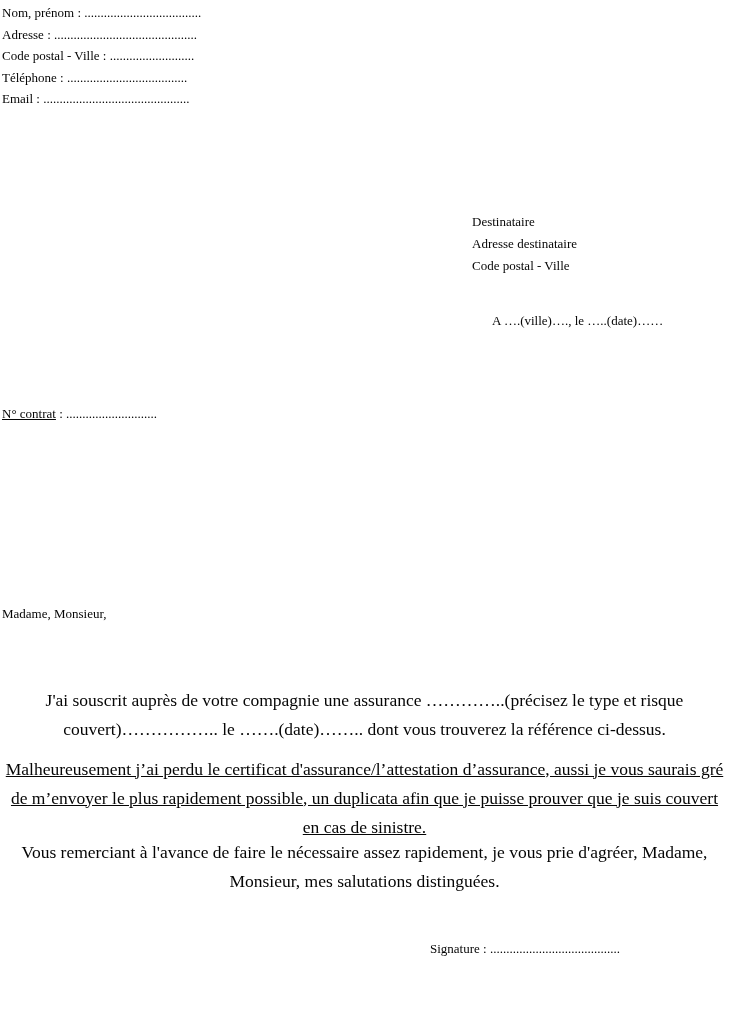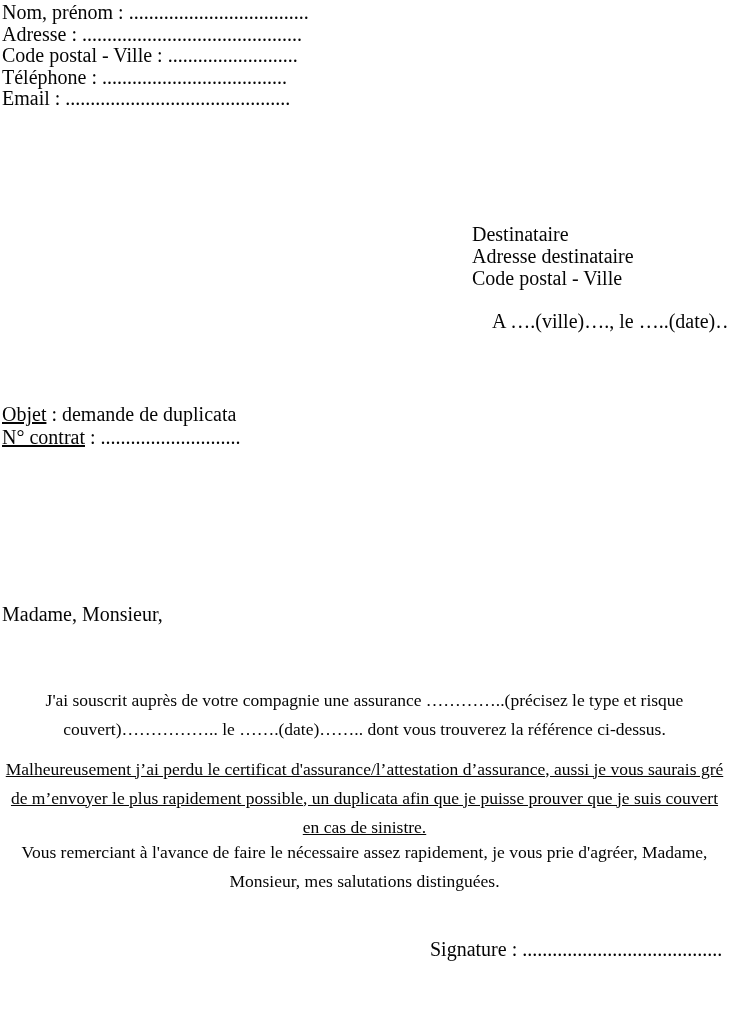--- a/index.html
+++ b/index.html
@@ -20,39 +20,39 @@
 
   .page {
     position: absolute;
     inset: 0;
     padding: 0;
   }
 
   
   .block {
     position: absolute;
-    font-size: 20px;
+    font-size: 13px;
     line-height: 22px;
     white-space: nowrap;
   }
 
   
   #sender-block {
     left: 2px;
     top: 2px;
     line-height: 21.5px;
   }
   #sender-block .line {
     display: block;
   }
 
   
   #recipient-block {
     left: 472px;
-    top: 223px;
+    top: 211px;
     line-height: 22px;
   }
   #recipient-block .line {
     display: block;
   }
 
   
   #place-date-line {
     left: 472px;
     top: 310px;
@@ -114,21 +114,20 @@
 
   <div class="block" id="recipient-block">
     <span class="line">Destinataire</span>
     <span class="line">Adresse destinataire</span>
     <span class="line">Code postal - Ville</span>
   </div>
 
   <div class="block" id="place-date-line">A ….(ville)…., le …..(date)……</div>
 
   <div class="block" id="subject-block">
-    <span class="line"><span class="u">Objet</span><span> : demande de duplicata</span></span>
     <span class="line"><span class="u">N° contrat</span><span> : ............................</span></span>
   </div>
 
   <div class="block" id="salutation-line">Madame, Monsieur,</div>
 
   <p class="body-par" id="body-paragraph-1">J'ai souscrit auprès de votre compagnie une assurance …………..(précisez le type et risque couvert)…………….. le …….(date)…….. dont vous trouverez la référence ci-dessus.</p>
   <p class="body-par" id="body-paragraph-2">Malheureusement j’ai perdu le certificat d'assurance/l’attestation d’assurance, aussi je vous saurais gré de m’envoyer le plus rapidement possible, un duplicata afin que je puisse prouver que je suis couvert en cas de sinistre.</p>
   <p class="body-par" id="body-paragraph-3">Vous remerciant à l'avance de faire le nécessaire assez rapidement, je vous prie d'agréer, Madame, Monsieur, mes salutations distinguées.</p>
 
   <div class="block" id="signature-line">Signature : ........................................</div>

